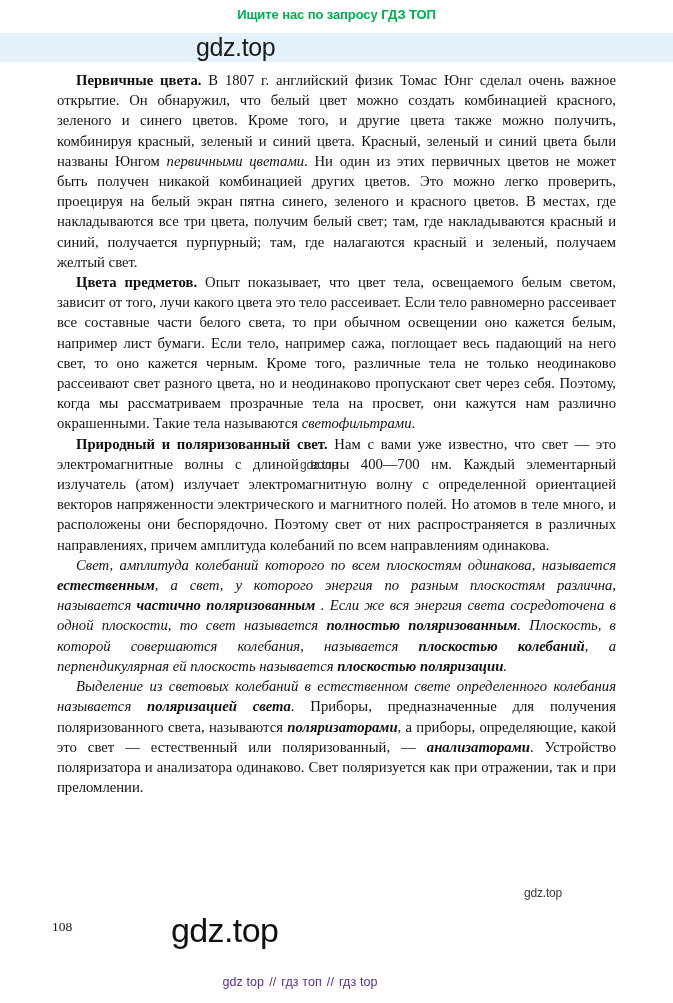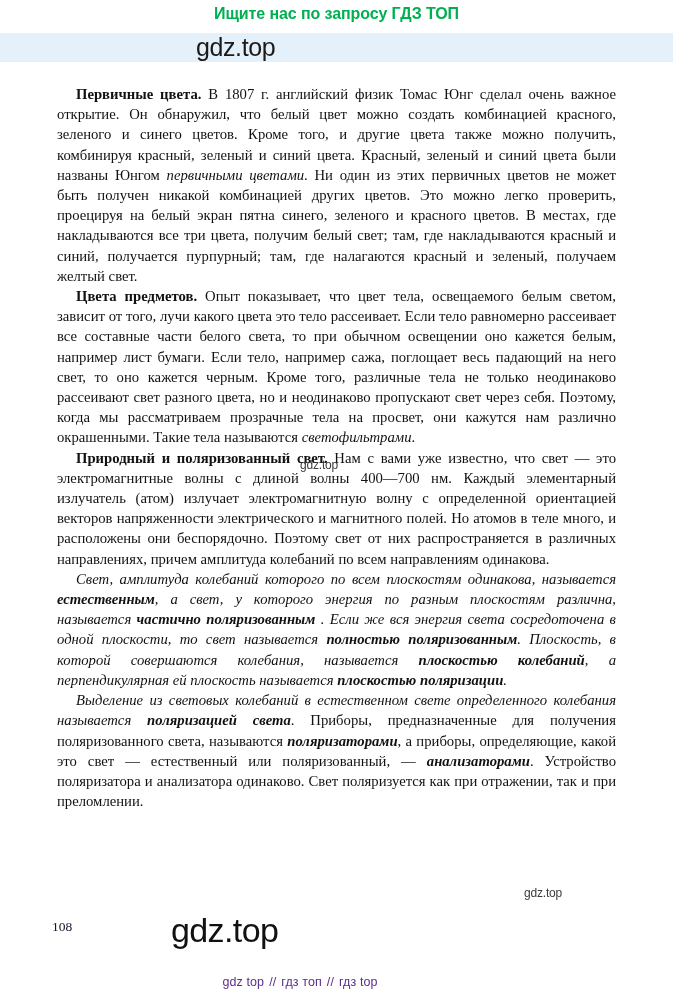--- a/index.html
+++ b/index.html
@@ -22,21 +22,21 @@
     position: absolute;
     left: 0; top: 0;
     width: 673px;
     height: 28px;
     display: flex;
     align-items: center;
     justify-content: center;
   }
   .promo-text {
     font-family: "Liberation Sans", "DejaVu Sans", sans-serif;
-    font-size: 16px;
+    font-size: 13px;
     font-weight: 600;
     letter-spacing: -0.1px;
     color: #00b050;
     white-space: nowrap;
   }
 
   
   .banner-band {
     position: absolute;
     left: 0; top: 33px;
@@ -55,21 +55,21 @@
     font-size: 25px;
     font-weight: 400;
     color: #1b1b1b;
     letter-spacing: -0.4px;
   }
 
   
   .page-body {
     position: absolute;
     left: 57px;
-    top: 84px;
+    top: 70px;
     width: 559px;
   }
 
   p.para {
     margin: 0;
     font-size: 14.7px;
     line-height: 20.2px;
     text-align: justify;
     text-justify: inter-word;
     hyphens: manual;

